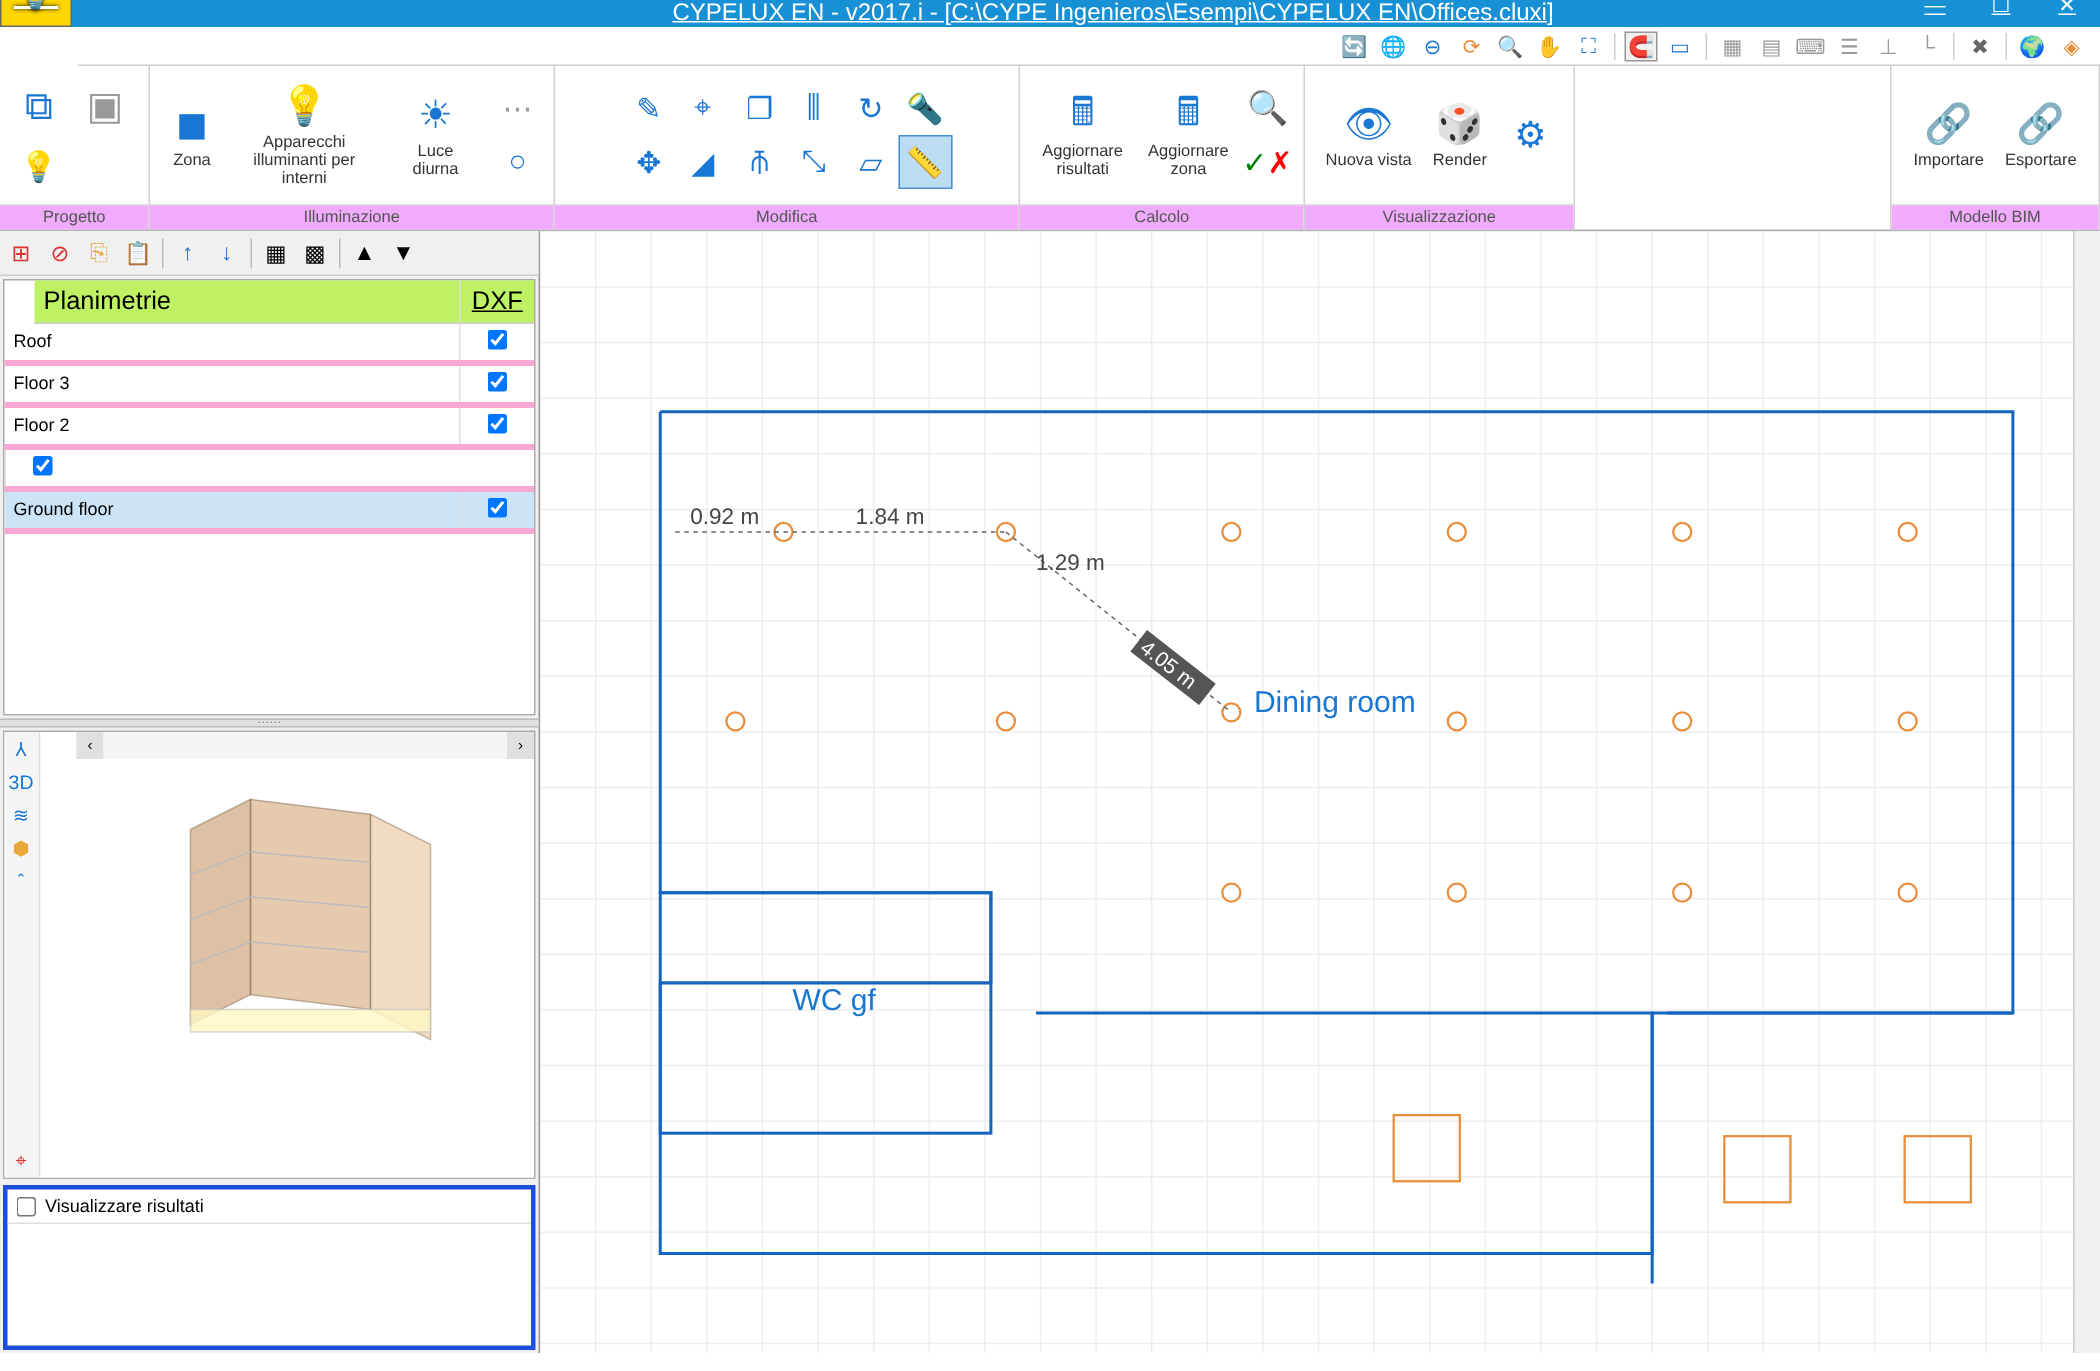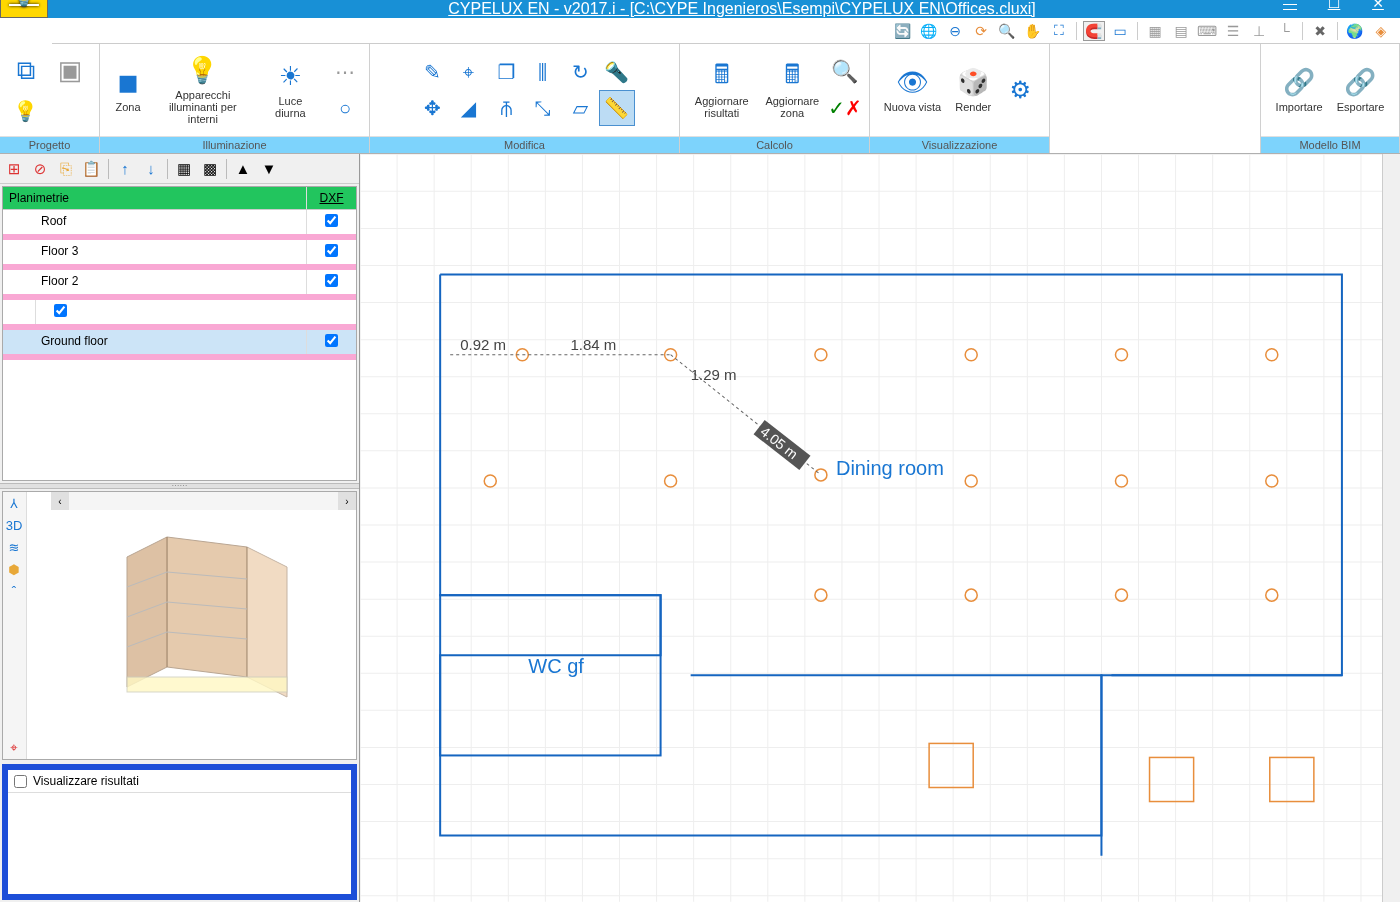--- a/index.html
+++ b/index.html
@@ -20,63 +20,63 @@
 
 .toolbar2 { height: 26px; background: #fff; border-bottom: 1px solid #ccc; display: flex; justify-content: flex-end; padding-right: 8px; align-items: center; gap: 4px; margin-left: 52px; }
 .tb2-btn { width: 22px; height: 20px; display: flex; align-items: center; justify-content: center; cursor: pointer; font-size: 14px; color: #1976d2; border: 1px solid transparent; }
 .tb2-btn.active { border: 1px solid #999; background: #f0f0f0; }
 .tb2-sep { width: 1px; height: 18px; background: #ccc; margin: 0 2px; }
 
 
 .ribbon { height: 110px; background: #fff; border-bottom: 1px solid #b0b0b0; display: flex; }
 .ribbon-group { border-right: 1px solid #d0d0d0; display: flex; flex-direction: column; }
 .ribbon-group-content { flex: 1; display: flex; align-items: center; justify-content: center; padding: 2px 6px; gap: 2px; }
-.ribbon-group-label { text-align: center; font-size: 11px; color: #555; padding: 2px 0; background: #7dd3fc; border-top: 1px solid #e0e0e0; }
+.ribbon-group-label { text-align: center; font-size: 11px; color: #555; padding: 2px 0; background: #f0abfc; border-top: 1px solid #e0e0e0; }
 .ribbon-btn-large { display: flex; flex-direction: column; align-items: center; justify-content: center; padding: 4px 6px; cursor: pointer; text-align: center; min-width: 44px; }
 .ribbon-icon-large { width: 32px; height: 32px; display: flex; align-items: center; justify-content: center; font-size: 26px; color: #1976d2; }
 .ribbon-label { font-size: 11px; color: #333; line-height: 1.1; margin-top: 2px; max-width: 90px; }
 .ribbon-btn-small { width: 36px; height: 36px; display: flex; align-items: center; justify-content: center; cursor: pointer; font-size: 20px; color: #1976d2; }
 .ribbon-btn-small.active { background: #bcdcf4; border: 1px solid #4a90d0; }
 .ribbon-col { display: flex; flex-direction: column; }
 .ribbon-row2 { display: flex; }
 .ribbon-spacer { flex: 1; }
 
 
 .main { display: flex; height: calc(100vh - 166px); }
 
 
 .left-panel { width: 360px; border-right: 1px solid #999; display: flex; flex-direction: column; background: #f0f0f0; }
 .lp-toolbar { height: 30px; background: #f0f0f0; border-bottom: 1px solid #ccc; display: flex; align-items: center; padding: 0 4px; gap: 6px; }
 .lp-btn { width: 20px; height: 20px; display: flex; align-items: center; justify-content: center; cursor: pointer; font-size: 15px; }
 .lp-sep { width: 1px; height: 20px; background: #bbb; }
 
 
 .floor-table { background: #fff; border: 1px solid #aaa; margin: 2px; }
-.ft-header { display: flex; background: #22c55e; border-bottom: 1px solid #ccc; font-size: 12px; }
+.ft-header { display: flex; background: #bef264; border-bottom: 1px solid #ccc; font-size: 17px; margin-left: 20px; }
 .ft-col1 { flex: 1; padding: 4px 6px; }
 .ft-col2 { width: 50px; text-align: center; padding: 4px; border-left: 1px solid #ddd; text-decoration: underline; }
-.ft-row { display: flex; border-bottom: 6px solid #f9a8d4; font-size: 12px; cursor: pointer; padding-left: 32px; }
+.ft-row { display: flex; border-bottom: 4px solid #f9a8d4; font-size: 12px; cursor: pointer; }
 .ft-row.selected { background: #cce4f7; }
 .ft-blank { height: 120px; }
 
 
 .splitter-h { height: 6px; background: #e0e0e0; border-top: 1px solid #bbb; border-bottom: 1px solid #bbb; cursor: ns-resize; text-align: center; color: #888; font-size: 8px; line-height: 4px; }
 
 
 .preview { flex: 1; background: #fff; border: 1px solid #aaa; margin: 2px; position: relative; display: flex; }
 .preview-toolbar { width: 24px; background: #f5f5f5; display: flex; flex-direction: column; border-right: 1px solid #ddd; }
 .pv-btn { width: 22px; height: 22px; display: flex; align-items: center; justify-content: center; cursor: pointer; font-size: 13px; color: #1976d2; }
 .preview-canvas { flex: 1; position: relative; background: #fff; overflow: hidden; }
 .pv-scroll-h { height: 18px; position: absolute; top: 0; left: 24px; right: 0; background: #f0f0f0; display: flex; }
 .pv-arrow { width: 18px; height: 18px; background: #e0e0e0; display: flex; align-items: center; justify-content: center; font-size: 10px; cursor: pointer; }
 .pv-track { flex: 1; background: #f5f5f5; }
 .building-3d { position: absolute; top: 35px; left: 70px; width: 220px; height: 180px; }
 
 
-.results-panel { height: 136px; background: #fff; border: 6px solid #1d4ed8; margin: 2px; }
+.results-panel { height: 110px; background: #fff; border: 3px solid #1d4ed8; margin: 2px; }
 .results-header { padding: 4px 6px; display: flex; align-items: center; gap: 6px; font-size: 12px; border-bottom: 1px solid #ddd; }
 
 
 .canvas-wrap { flex: 1; position: relative; background: #bef264; display: flex; }
 .canvas { flex: 1; position: relative; background: #fff; }
 .canvas svg { width: 100%; height: 100%; }
 .vscroll { width: 18px; background: #f0f0f0; border-left: 1px solid #ccc; }
 
 .room-label { font-size: 20px; fill: #1976d2; font-family: sans-serif; }
 .dim-label { font-size: 15px; fill: #444; font-family: sans-serif; }

